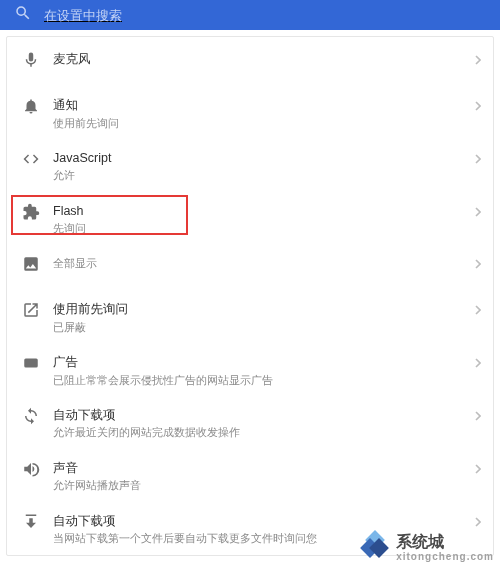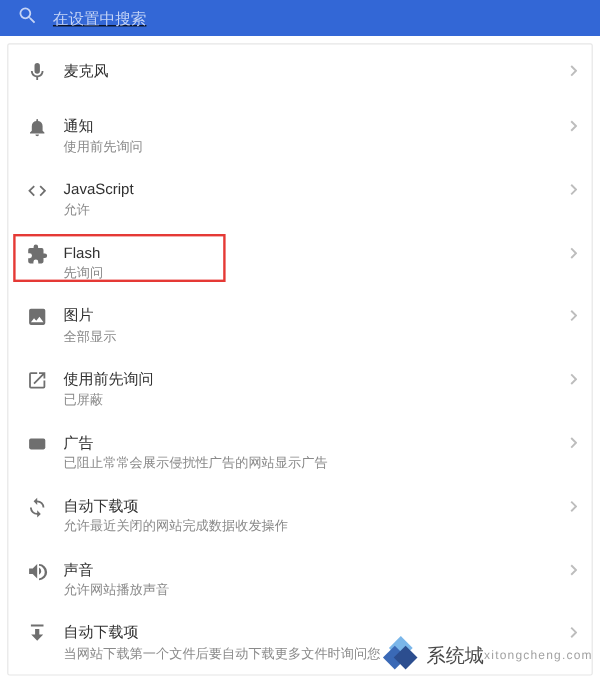--- a/index.html
+++ b/index.html
@@ -91,22 +91,23 @@
     display: flex;
     align-items: center;
     gap: 6px;
     pointer-events: none;
     opacity: 0.92;
   }
   .watermark .wm-txt {
     font-size: 16px;
     color: #3a3a3a;
     display: flex;
-    flex-direction: row;
+    flex-direction: column;
     line-height: 1;
+    font-weight: bold;
   }
   .watermark .wm-txt .en { font-size: 10px; color: #9a9a9a; letter-spacing: 1px; margin-top:2px;}
   .wm-logo { position: relative; width: 30px; height: 30px; }
   .wm-l { position:absolute; width:14px; height:14px; transform:rotate(45deg); }
   .wm-l.a { background:#2a5db0; left:3px; top:8px; }
   .wm-l.b { background:#1b4086; left:12px; top:8px; }
   .wm-l.c { background:#6fb0e8; left:8px; top:0px; }
 </style>
 </head>
 <body>
@@ -176,21 +177,20 @@
           <polyline points="1,1 5,5 1,9"></polyline>
         </svg></span>
     </div>
     <div class="row">
       <span class="icon-slot">
         <svg viewBox="0 0 24 24">
           <path d="M21 19V5a2 2 0 0 0-2-2H5a2 2 0 0 0-2 2v14a2 2 0 0 0 2 2h14a2 2 0 0 0 2-2zM8.5 13.5l2.5 3 3.5-4.5L19 18H5l3.5-4.5z"></path>
         </svg>
       </span>
       <div class="texts">
-        <div class="title">图片</div>
         <div class="sub">全部显示</div>
       </div>
       <span class="chev"><svg viewBox="0 0 6 10">
           <polyline points="1,1 5,5 1,9"></polyline>
         </svg></span>
     </div>
     <div class="row">
       <span class="icon-slot">
         <svg viewBox="0 0 24 24">
           <path d="M19 19H5V5h7V3H5a2 2 0 0 0-2 2v14a2 2 0 0 0 2 2h14a2 2 0 0 0 2-2v-7h-2v7zM14 3v2h3.59l-9.83 9.83 1.41 1.41L19 6.41V10h2V3h-7z"></path>

